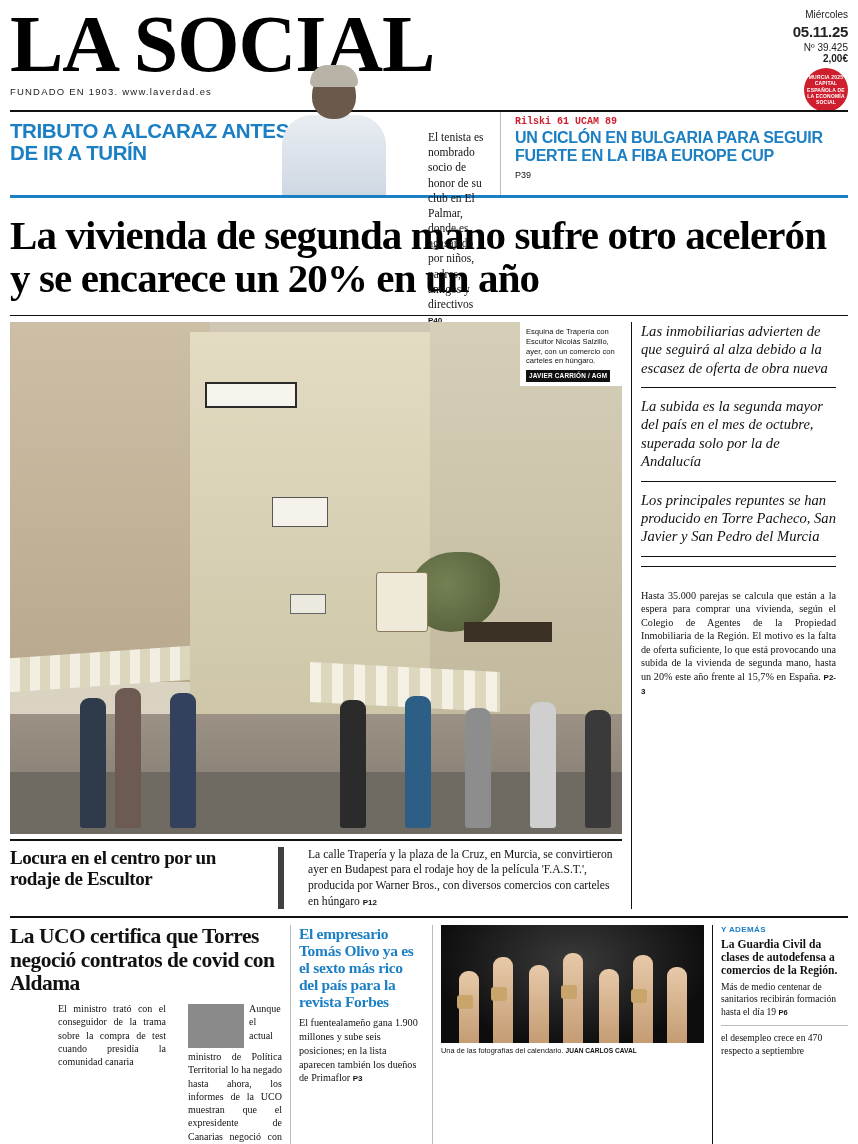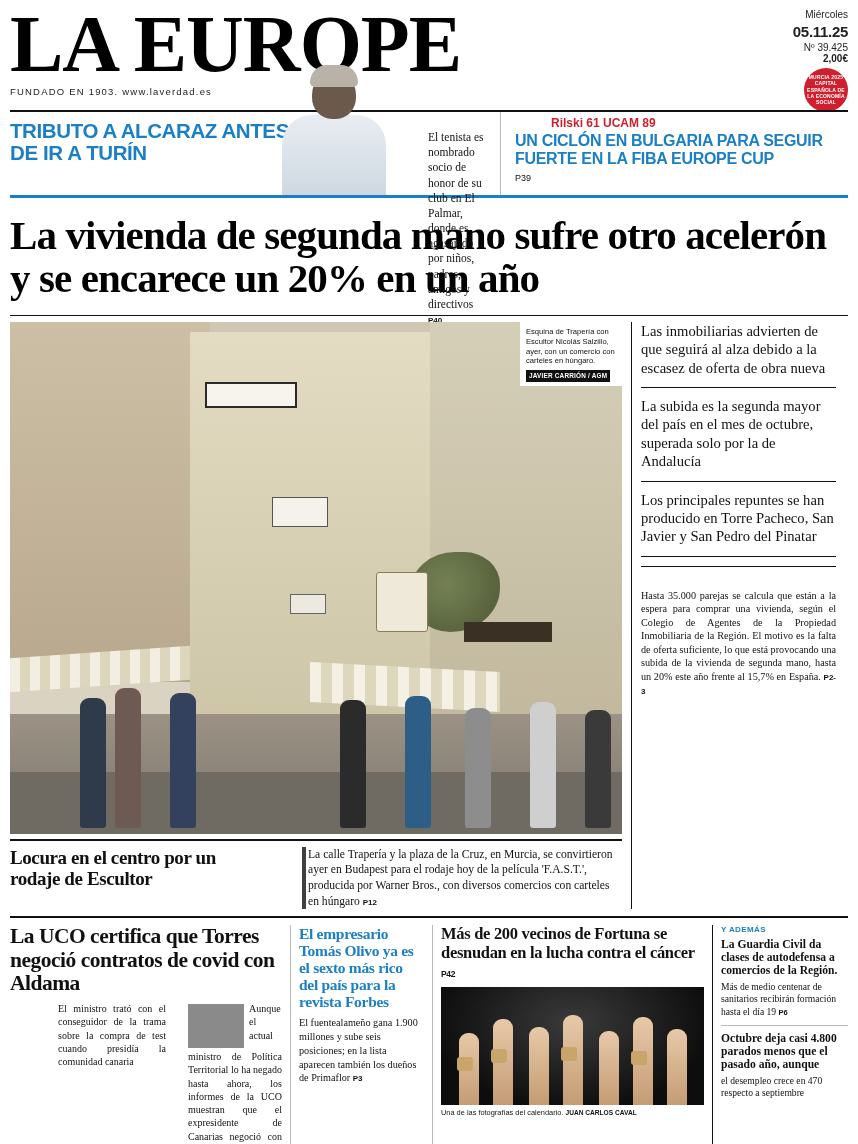--- a/index.html
+++ b/index.html
@@ -61,21 +61,21 @@
   .promo-photo {
     position: absolute; left: 258px; bottom: 0; width: 132px; height: 132px; z-index: 5;
   }
   .promo-b {
     width: 190px; padding: 18px 10px 0 118px;
     font-family: "Liberation Serif", serif; font-size: 11.5px; line-height: 1.32; color: #111;
   }
   .promo-b .pg { font-family: "Liberation Sans", sans-serif; font-weight: bold; font-size: 8px; }
   .promo-c { flex: 1; padding: 4px 0 0 14px; border-left: 1px solid #bbb; }
   .promo-c .score {
-    font-family: Liberation Sans, sans-serif; font-size: 12px; font-weight: bold; color: #cf1f2e; margin-bottom: 2px; margin-left: 36px;
+    font-family: Liberation Mono, monospace; font-size: 10px; font-weight: bold; color: #cf1f2e; margin-bottom: 2px;
   }
   .promo-c h3 {
     margin: 0; font-family: "Liberation Sans", sans-serif; font-weight: bold;
     color: #1b7fc4; font-size: 16px; line-height: 1.1; letter-spacing: -0.3px;
   }
   .promo-c .pg { font-family: "Liberation Sans", sans-serif; font-size: 9px; color: #111; }
 
   
   .lead-head {
     font-family: "Liberation Serif", serif; font-weight: bold;
@@ -97,29 +97,29 @@
     background: #111; color: #fff; font-size: 6.4px; font-weight: bold;
     display: inline-block; padding: 1.5px 3px; margin-top: 4px; letter-spacing: .2px;
   }
   .subhead-row { display: flex; border-top: 2px solid #111; margin-top: 5px; padding-top: 6px; }
   .subhead-left { width: 268px; padding-right: 10px; }
   .subhead-left h2 {
     margin: 0; font-family: "Liberation Serif", serif; font-weight: bold;
     font-size: 19px; line-height: 1.12; letter-spacing: -0.4px;
   }
   .subhead-right {
-    flex: 1; border-left: 4px solid #404040; padding-left: 2px;
-    font-family: "Liberation Serif", serif; font-size: 11.6px; line-height: 1.34; margin-left: 24px;
+    flex: 1; border-left: 6px solid #404040; padding-left: 24px;
+    font-family: "Liberation Serif", serif; font-size: 11.6px; line-height: 1.34;
   }
   .subhead-right .pg { font-family: "Liberation Sans", sans-serif; font-weight: bold; font-size: 8px; }
 
   .mid-right { width: 205px; border-left: 1px solid #111; padding-left: 9px; }
   .bullet {
     font-family: "Liberation Serif", serif; font-size: 14.6px; line-height: 1.26;
-    padding-bottom: 10px; margin-bottom: 9px; border-bottom: 1px solid #111;
+    padding-bottom: 10px; margin-bottom: 9px; border-bottom: 1px solid #111; font-style: italic;
   }
   .bullet:last-of-type { border-bottom: none; }
   .rc-body {
     font-family: "Liberation Serif", serif; font-size: 10.2px; line-height: 1.33;
     text-align: justify; border-top: 1px solid #111; padding-top: 22px;
   }
   .rc-body .pg { font-family: "Liberation Sans", sans-serif; font-weight: bold; font-size: 8px; }
 
   
   .bottom { display: flex; gap: 8px; border-top: 2px solid #111; margin-top: 7px; padding-top: 7px; }
@@ -202,21 +202,21 @@
   .b3-fig { position:absolute; bottom:0; width:20px; background:linear-gradient(180deg,#e7c9a8,#c49c74); border-radius:9px 9px 0 0; }
   .b3-basket { position:absolute; width:16px; height:14px; background:#c9a46b; border-radius:3px; }
 </style>
 </head>
 <body>
 
 <div class="page">
 
   <div class="masthead">
     <div class="mast-left">
-      <h1 class="mast-title">LA EUROPE</h1>
+      <h1 class="mast-title">LA SOCIAL</h1>
       <div class="mast-sub">FUNDADO EN 1903. www.laverdad.es</div>
     </div>
     <div class="mast-right">
       <div class="mast-date">Miércoles</div>
       <div class="mast-date">
           <span class="d2">05.11.25</span>
         </div>
       <div class="mast-num">Nº 39.425</div>
       <div class="mast-price">2,00€</div>
       <div class="mast-logo">
@@ -287,21 +287,21 @@
         <div class="subhead-right">
           <span>La calle Trapería y la plaza de la Cruz, en Murcia, se convirtieron ayer en Budapest para el rodaje hoy de la película 'F.A.S.T.', producida por Warner Bros., con diversos comercios con carteles en húngaro</span>
           <span class="pg">P12</span>
         </div>
       </div>
     </div>
 
     <div class="mid-right">
       <div class="bullet">Las inmobiliarias advierten de que seguirá al alza debido a la escasez de oferta de obra nueva</div>
       <div class="bullet">La subida es la segunda mayor del país en el mes de octubre, superada solo por la de Andalucía</div>
-      <div class="bullet">Los principales repuntes se han producido en Torre Pacheco, San Javier y San Pedro del Pinatar</div>
+      <div class="bullet">Los principales repuntes se han producido en Torre Pacheco, San Javier y San Pedro del Murcia</div>
       <div class="rc-body">
         <span>Hasta 35.000 parejas se calcula que están a la espera para comprar una vivienda, según el Colegio de Agentes de la Propiedad Inmobiliaria de la Región. El motivo es la falta de oferta suficiente, lo que está provocando una subida de la vivienda de segunda mano, hasta un 20% este año frente al 15,7% en España.</span>
         <span class="pg">P2-3</span>
       </div>
     </div>
   </div>
 
   <div class="bottom">
     <div class="b1">
       <h2>La UCO certifica que Torres negoció contratos de covid con Aldama</h2>
@@ -317,24 +317,20 @@
 
     <div class="b2">
       <h3>El empresario Tomás Olivo ya es el sexto más rico del país para la revista Forbes</h3>
       <p>
         <span>El fuentealameño gana 1.900 millones y sube seis posiciones; en la lista aparecen también los dueños de Primaflor</span>
         <span class="pg">P3</span>
       </p>
     </div>
 
     <div class="b3">
-      <h3>
-        <span>Más de 200 vecinos de Fortuna se desnudan en la lucha contra el cáncer</span>
-        <span class="pg">P42</span>
-      </h3>
       <div class="b3-photo">
         <div class="b3-stage"></div>
         <div class="b3-fig" style="left:18px;height:72px;"></div>
         <div class="b3-basket" style="left:16px;bottom:34px;"></div>
         <div class="b3-fig" style="left:52px;height:86px;"></div>
         <div class="b3-basket" style="left:50px;bottom:42px;"></div>
         <div class="b3-fig" style="left:88px;height:78px;"></div>
         <div class="b3-fig" style="left:122px;height:90px;"></div>
         <div class="b3-basket" style="left:120px;bottom:44px;"></div>
         <div class="b3-fig" style="left:158px;height:74px;"></div>
@@ -349,21 +345,20 @@
     </div>
 
     <div class="b4">
       <div class="b4-kicker">Y ADEMÁS</div>
       <h4>La Guardia Civil da clases de autodefensa a comercios de la Región.</h4>
       <p>
         <span>Más de medio centenar de sanitarios recibirán formación hasta el día 19</span>
         <span class="pg">P6</span>
       </p>
       <hr>
-      <h4>Octubre deja casi 4.800 parados menos que el pasado año, aunque</h4>
       <p>el desempleo crece en 470 respecto a septiembre</p>
     </div>
   </div>
 
   <div class="wm">
     <div class="w1">digitalizado por</div>
     <div class="w2">LasPortadas.es</div>
   </div>
 
 </div>

